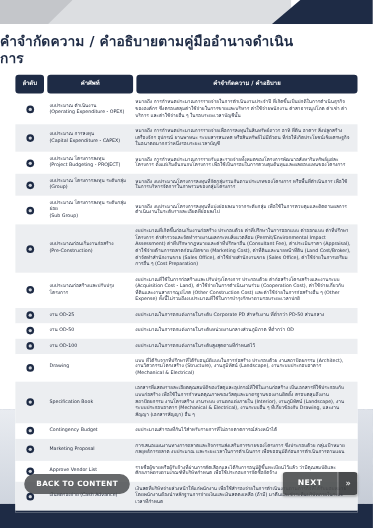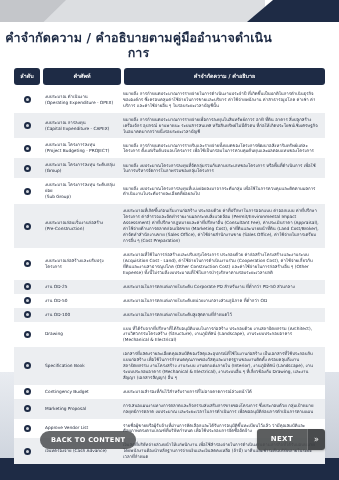--- a/index.html
+++ b/index.html
@@ -94,21 +94,21 @@
     left: 0; bottom: 0;
     width: 339px; height: 22px;
     background: #1e2b45;
   }
 
   
   .title-wrap {
     position: absolute;
     top: 30px; left: 0;
     width: 277px;
-    text-align: center;
+    text-align: left;
     z-index: 5;
   }
   .page-title {
     font-size: 12.5px;
     font-weight: bold;
     color: #1e2b45;
     letter-spacing: .1px;
     line-height: 15px;
   }
   .page-subtitle {
@@ -215,21 +215,20 @@
     padding: 5px 11px;
     border-radius: 10px;
     background: rgba(70,72,74,.82);
     color: #ffffff;
     font-size: 6.6px;
     font-weight: bold;
     letter-spacing: .3px;
     z-index: 8;
     cursor: pointer;
     white-space: nowrap;
-    margin-left: 18px;
   }
   .btn-next {
     position: absolute;
     right: 14px;
     bottom: 30px;
     display: flex;
     align-items: stretch;
     border-radius: 3px;
     overflow: hidden;
     z-index: 8;

